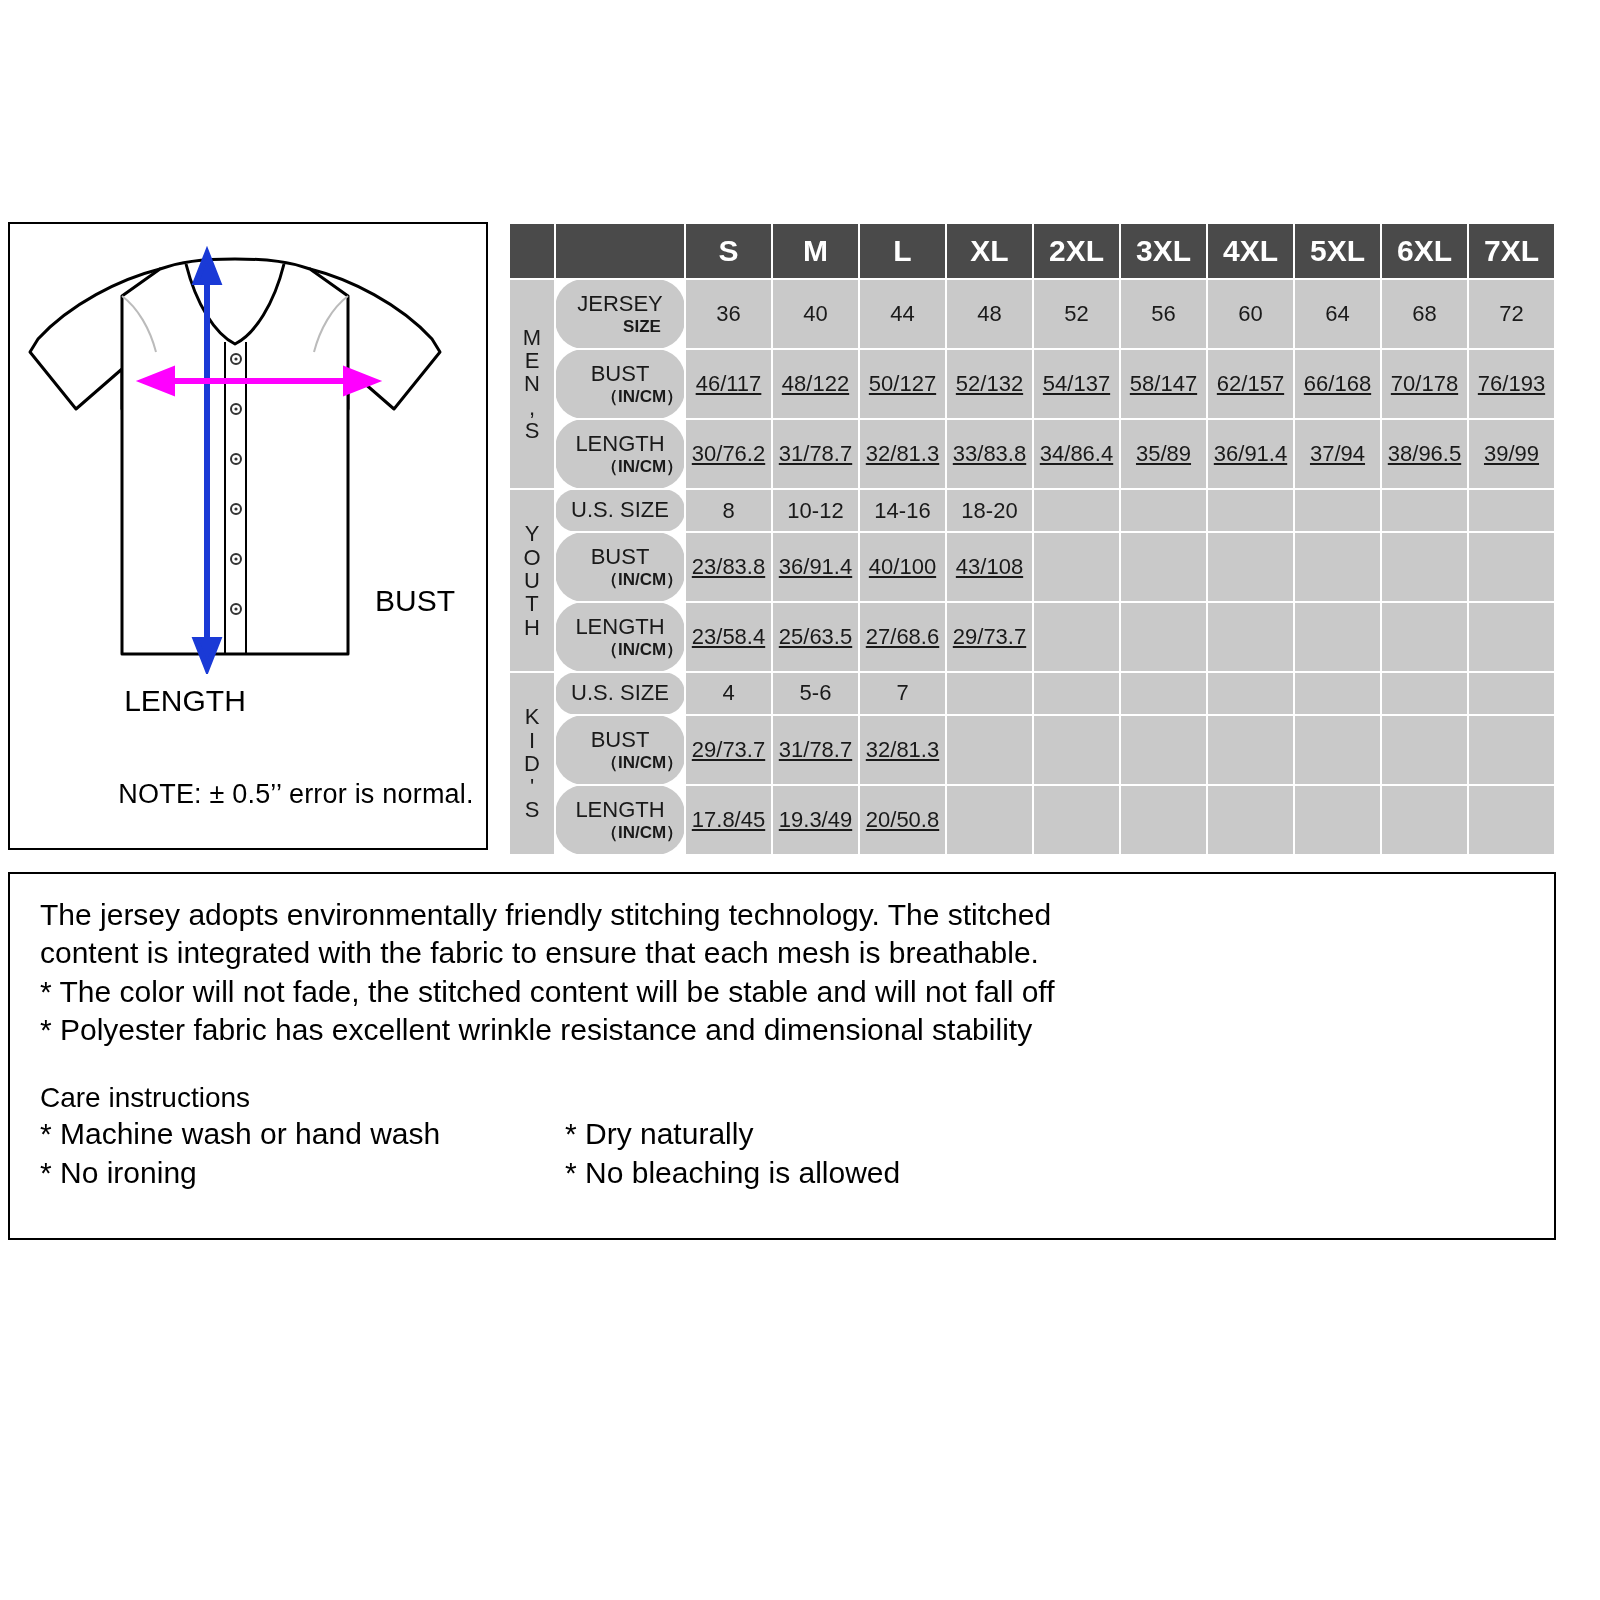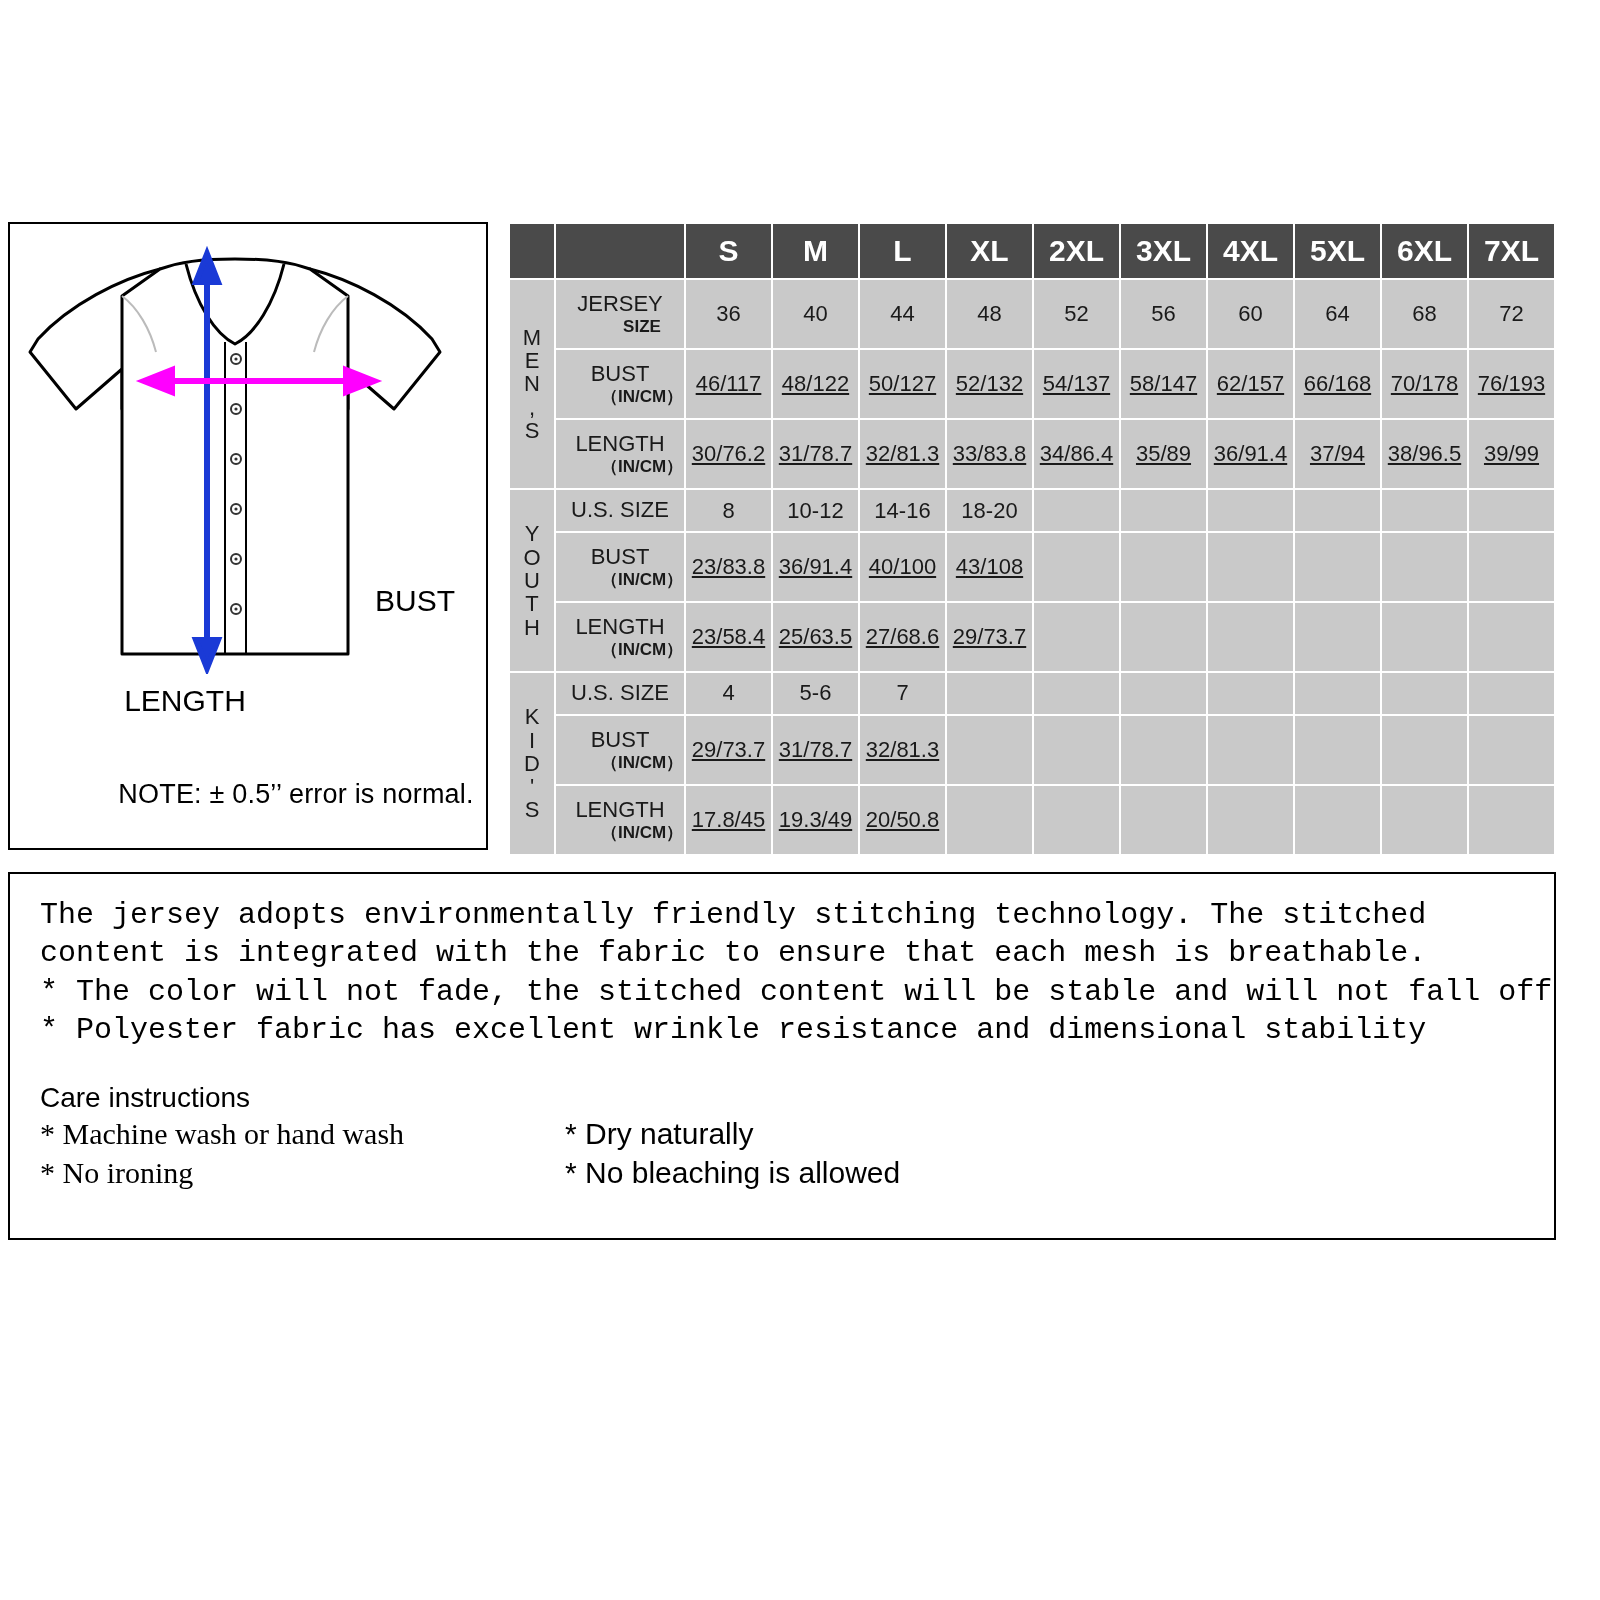--- a/index.html
+++ b/index.html
@@ -116,20 +116,21 @@
   td.corner-a, td.corner-b {
     background: #4a4a4a;
   }
   
   td.row-label {
     background: #c9c9c9;
     font-weight: bold;
     font-size: 21px;
     line-height: 1.12;
     width: 130px;
+    border-radius: 29px;
   }
   td.row-label .sub {
     font-size: 17px;
     display: block;
     font-weight: bold;
     padding-left: 44px;
   }
   td.val {
     font-size: 25px;
     margin-top: 12px;
@@ -151,38 +152,36 @@
     height: 368px;
     border: 2px solid #000;
     box-sizing: border-box;
     background: #fff;
     padding: 22px 30px 0 30px;
   }
   .desc-line {
     font-size: 30px;
     line-height: 1.28;
     white-space: nowrap;
-    font-family: Liberation Mono, monospace;
   }
   .care-title {
     font-size: 28px;
     line-height: 1.28;
     margin-top: 30px;
   }
   .care-grid {
     display: block;
     position: relative;
     height: 86px;
   }
   .care-col1 {
     position: absolute;
     left: 0;
     top: 0;
     width: 530px;
-    font-family: Liberation Serif, serif;
   }
   .care-col2 {
     position: absolute;
     left: 525px;
     top: 0;
     width: 600px;
   }
   .care-item {
     font-size: 30px;
     line-height: 1.28;

